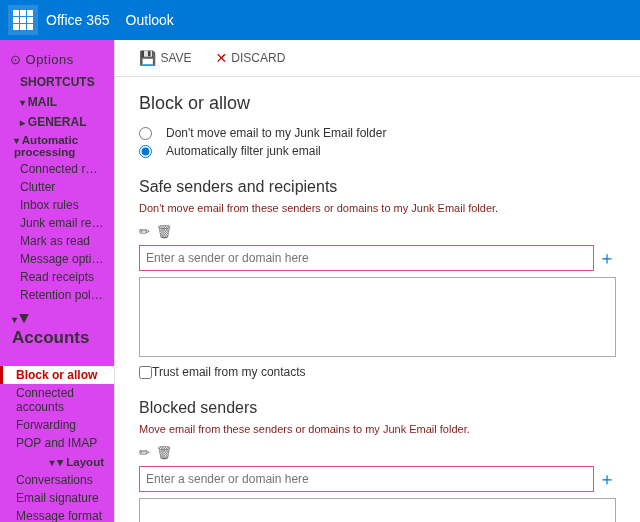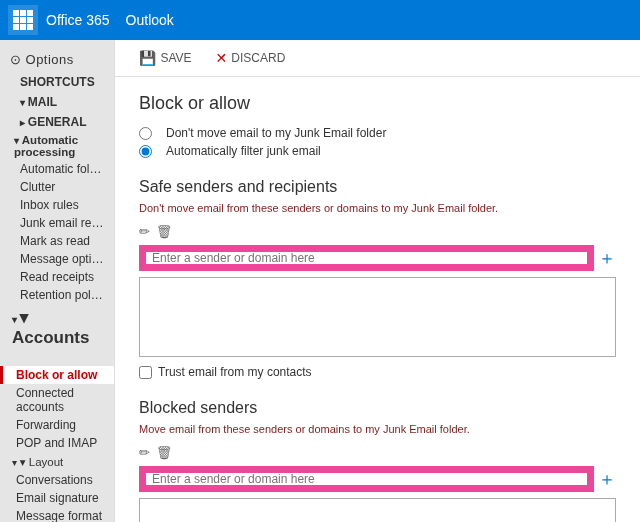--- a/index.html
+++ b/index.html
@@ -18,21 +18,21 @@
     .grid-icon { display: grid; grid-template-columns: repeat(3,6px); grid-template-rows: repeat(3,6px); gap: 1px; }
     .grid-dot { background: #fff; }
     .office-label { color: #fff; font-size: 14px; font-weight: 300; margin-right: 16px; }
     .app-label { color: #fff; font-size: 14px; font-weight: 400; }
 
     
     .main-layout { display: flex; flex: 1; overflow: hidden; }
 
     
     .sidebar {
-      width: 115px; background: #e5e5e5; border-right: 1px solid #ddd;
+      width: 115px; background: #d946ef; border-right: 1px solid #ddd;
       overflow-y: auto; flex-shrink: 0; padding-top: 4px;
     }
     .sidebar-title {
       font-size: 11px; font-weight: 600; color: #555; padding: 6px 10px 2px;
       text-transform: uppercase; letter-spacing: 0.5px;
     }
     .sidebar-section {
       font-size: 12px; font-weight: 600; color: #333; padding: 4px 20px 2px;
       cursor: pointer;
     }
@@ -80,30 +80,30 @@
     .radio-group { margin-bottom: 8px; }
     .radio-option { display: flex; align-items: center; gap: 14px; margin-bottom: 4px; font-size: 12px; color: #333; }
     .radio-option input[type="radio"] { accent-color: #0078d7; }
 
     .input-row { display: flex; align-items: center; gap: 6px; margin-bottom: 6px; }
     .edit-icon { font-size: 13px; color: #666; cursor: pointer; }
     .delete-icon { font-size: 13px; color: #666; cursor: pointer; }
     .add-icon { font-size: 18px; color: #0078d7; cursor: pointer; margin-left: auto; }
 
     .text-input {
-      flex: 1; height: 26px; border: 7px solid #ec4899; padding: 2px 6px;
+      flex: 1; height: 26px; border: 1px solid #ec4899; padding: 2px 6px;
       font-size: 12px; color: #999; outline: none;
     }
 
     .list-box {
       width: 100%; height: 80px; border: 1px solid #aaa;
       background: #fff; margin-bottom: 8px;
     }
 
-    .checkbox-row { display: flex; align-items: flex-start; gap: 6px; margin-bottom: 6px; font-size: 12px; color: #333; }
+    .checkbox-row { display: flex; align-items: flex-start; gap: 0; margin-bottom: 6px; font-size: 12px; color: #333; }
     .checkbox-row input[type="checkbox"] { margin-top: 1px; }
   </style>
 </head>
 <body>
 
 <div class="top-bar">
   <div class="top-bar-grid">
     <div class="grid-icon">
       <div class="grid-dot"></div>
         <div class="grid-dot"></div>
@@ -124,37 +124,37 @@
 
   <div class="sidebar">
     <div class="sidebar-title" style="font-size:13px; font-weight:400; color:#333; padding:8px 10px 4px; text-transform:none;">⊙ <span>Options</span></div>
 
     <div class="sidebar-section">SHORTCUTS</div>
     <div class="sidebar-section expanded">MAIL</div>
     <div class="sidebar-section expandable">GENERAL</div>
 
     <div class="sidebar-sub-section expanded">Automatic processing</div>
 
-    <div class="sidebar-item">Automatic folder</div>
+    <div class="sidebar-item">Connected replies</div>
     <div class="sidebar-item">Clutter</div>
     <div class="sidebar-item">Inbox rules</div>
     <div class="sidebar-item">Junk email reporting</div>
     <div class="sidebar-item">Mark as read</div>
     <div class="sidebar-item">Message options</div>
     <div class="sidebar-item">Read receipts</div>
     <div class="sidebar-item">Retention policies</div>
 
     <div class="sidebar-sub-section expanded" style="padding-left:12px; font-size:17px; font-weight:600; color:#333; padding:3px 10px 18px 12px; cursor:pointer;">▾ <span>Accounts</span></div>
 
     <div class="sidebar-accounts-item active">Block or allow</div>
     <div class="sidebar-accounts-item">Connected accounts</div>
     <div class="sidebar-accounts-item">Forwarding</div>
     <div class="sidebar-accounts-item">POP and IMAP</div>
 
-    <div class="sidebar-sub-section expanded" style="padding:3px 10px 2px 12px; font-size:11.5px; font-weight:400; color:#333; cursor:pointer;">▾ <span>Layout</span></div>
+    <div class="sidebar-sub-section expanded" style="padding:3px 10px 2px 12px; font-size:11.5px; font-weight:700; color:#333; cursor:pointer;text-align:right;">▾ <span>Layout</span></div>
 
     <div class="sidebar-accounts-item">Conversations</div>
     <div class="sidebar-accounts-item">Email signature</div>
     <div class="sidebar-accounts-item">Message format</div>
     <div class="sidebar-accounts-item">Message list</div>
     <div class="sidebar-accounts-item">Reading pane</div>
 
     <div class="sidebar-section expandable">CALENDAR</div>
 
   </div>

